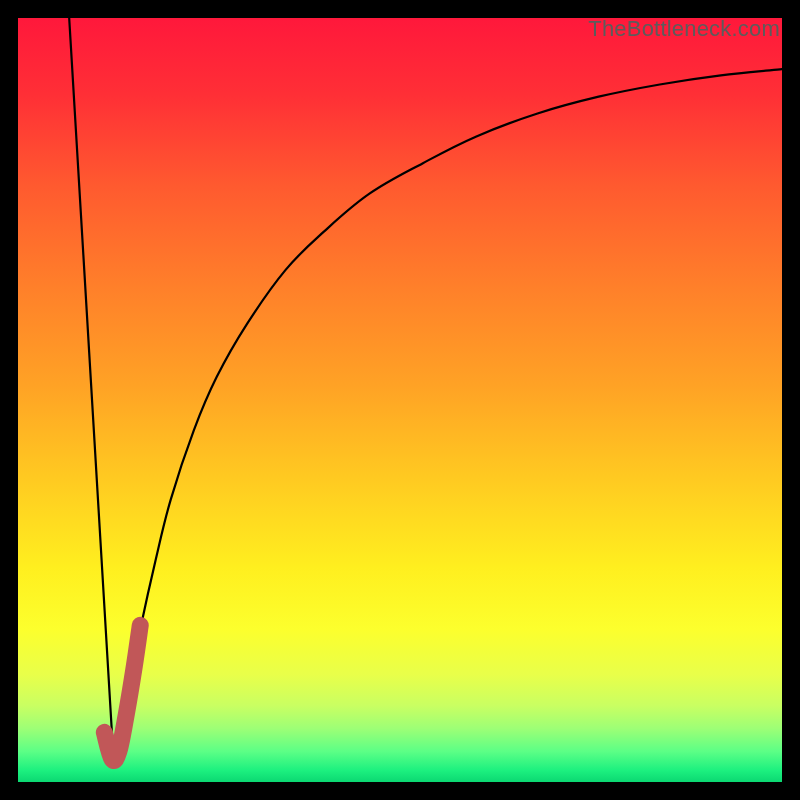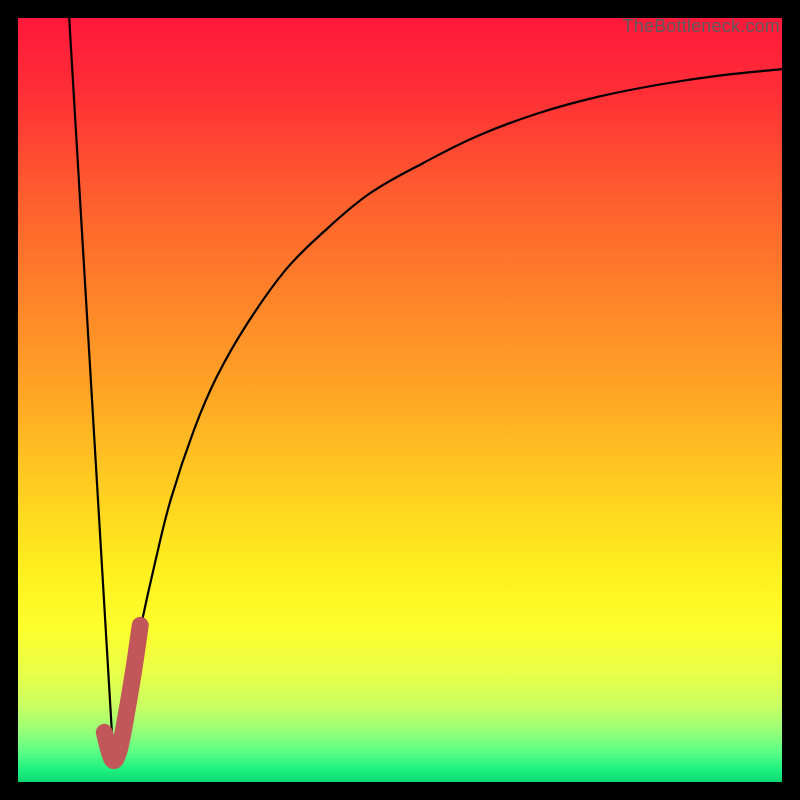--- a/index.html
+++ b/index.html
@@ -22,21 +22,21 @@
     left: 18px;
     top: 18px;
     width: 764px;
     height: 764px;
   }
   .watermark {
     position: absolute;
     top: -2px;
     right: 2px;
     color: #5c5c5c;
-    font-size: 18px;
+    font-size: 22px;
     font-weight: 500;
     letter-spacing: 0.2px;
     user-select: none;
   }
 </style>
 </head>
 <body>
 
 <div class="outer">
   <div class="plot">

